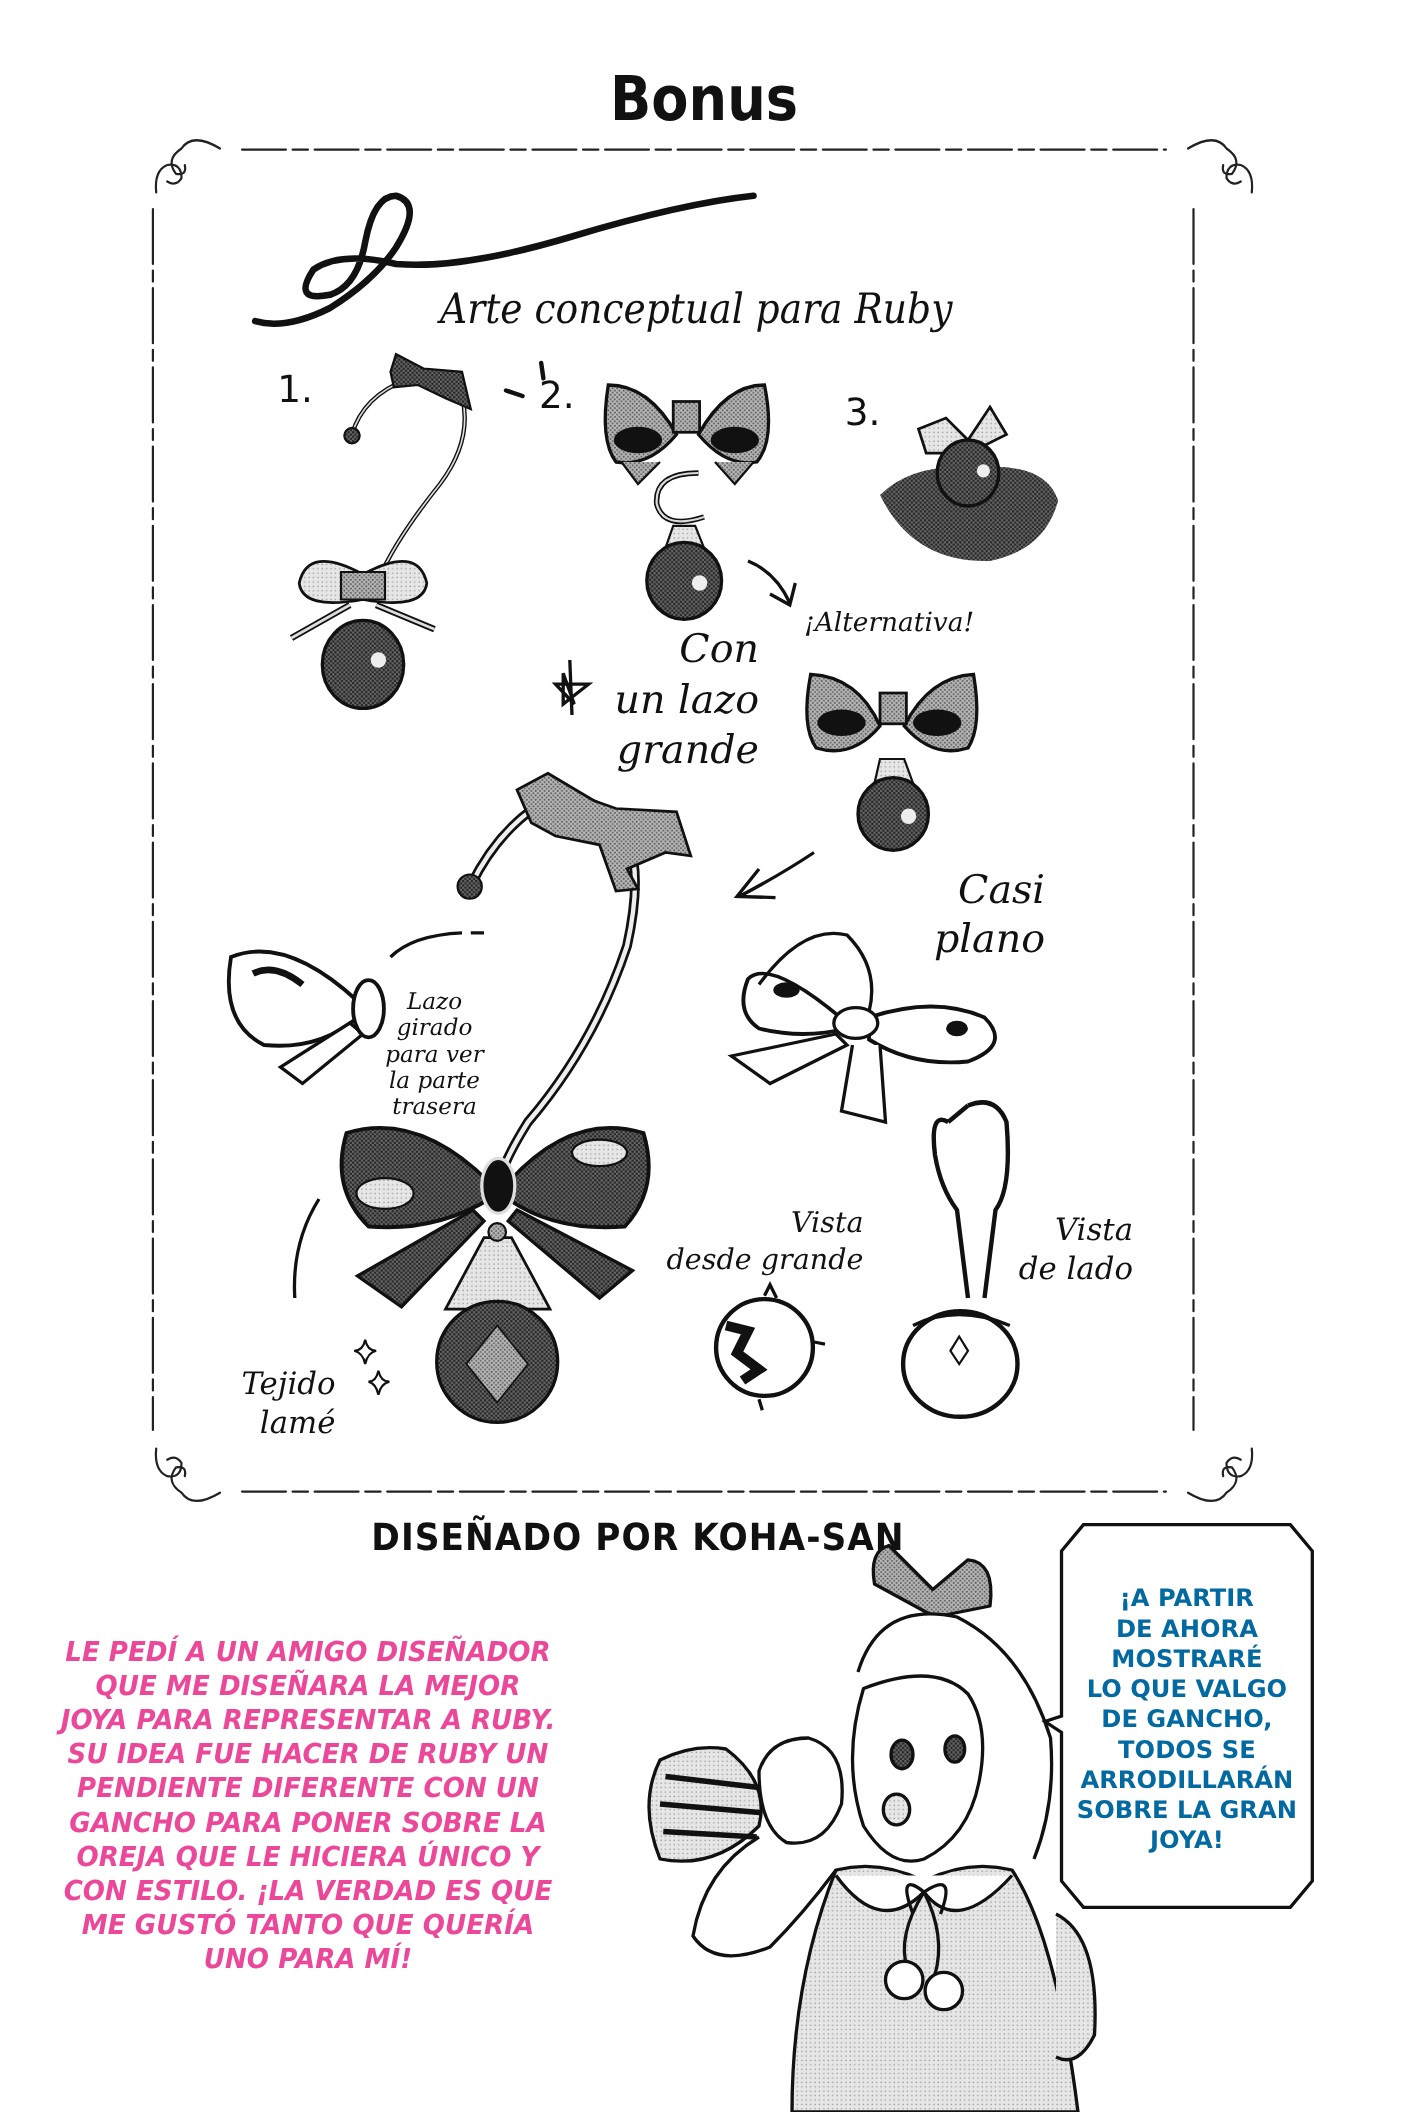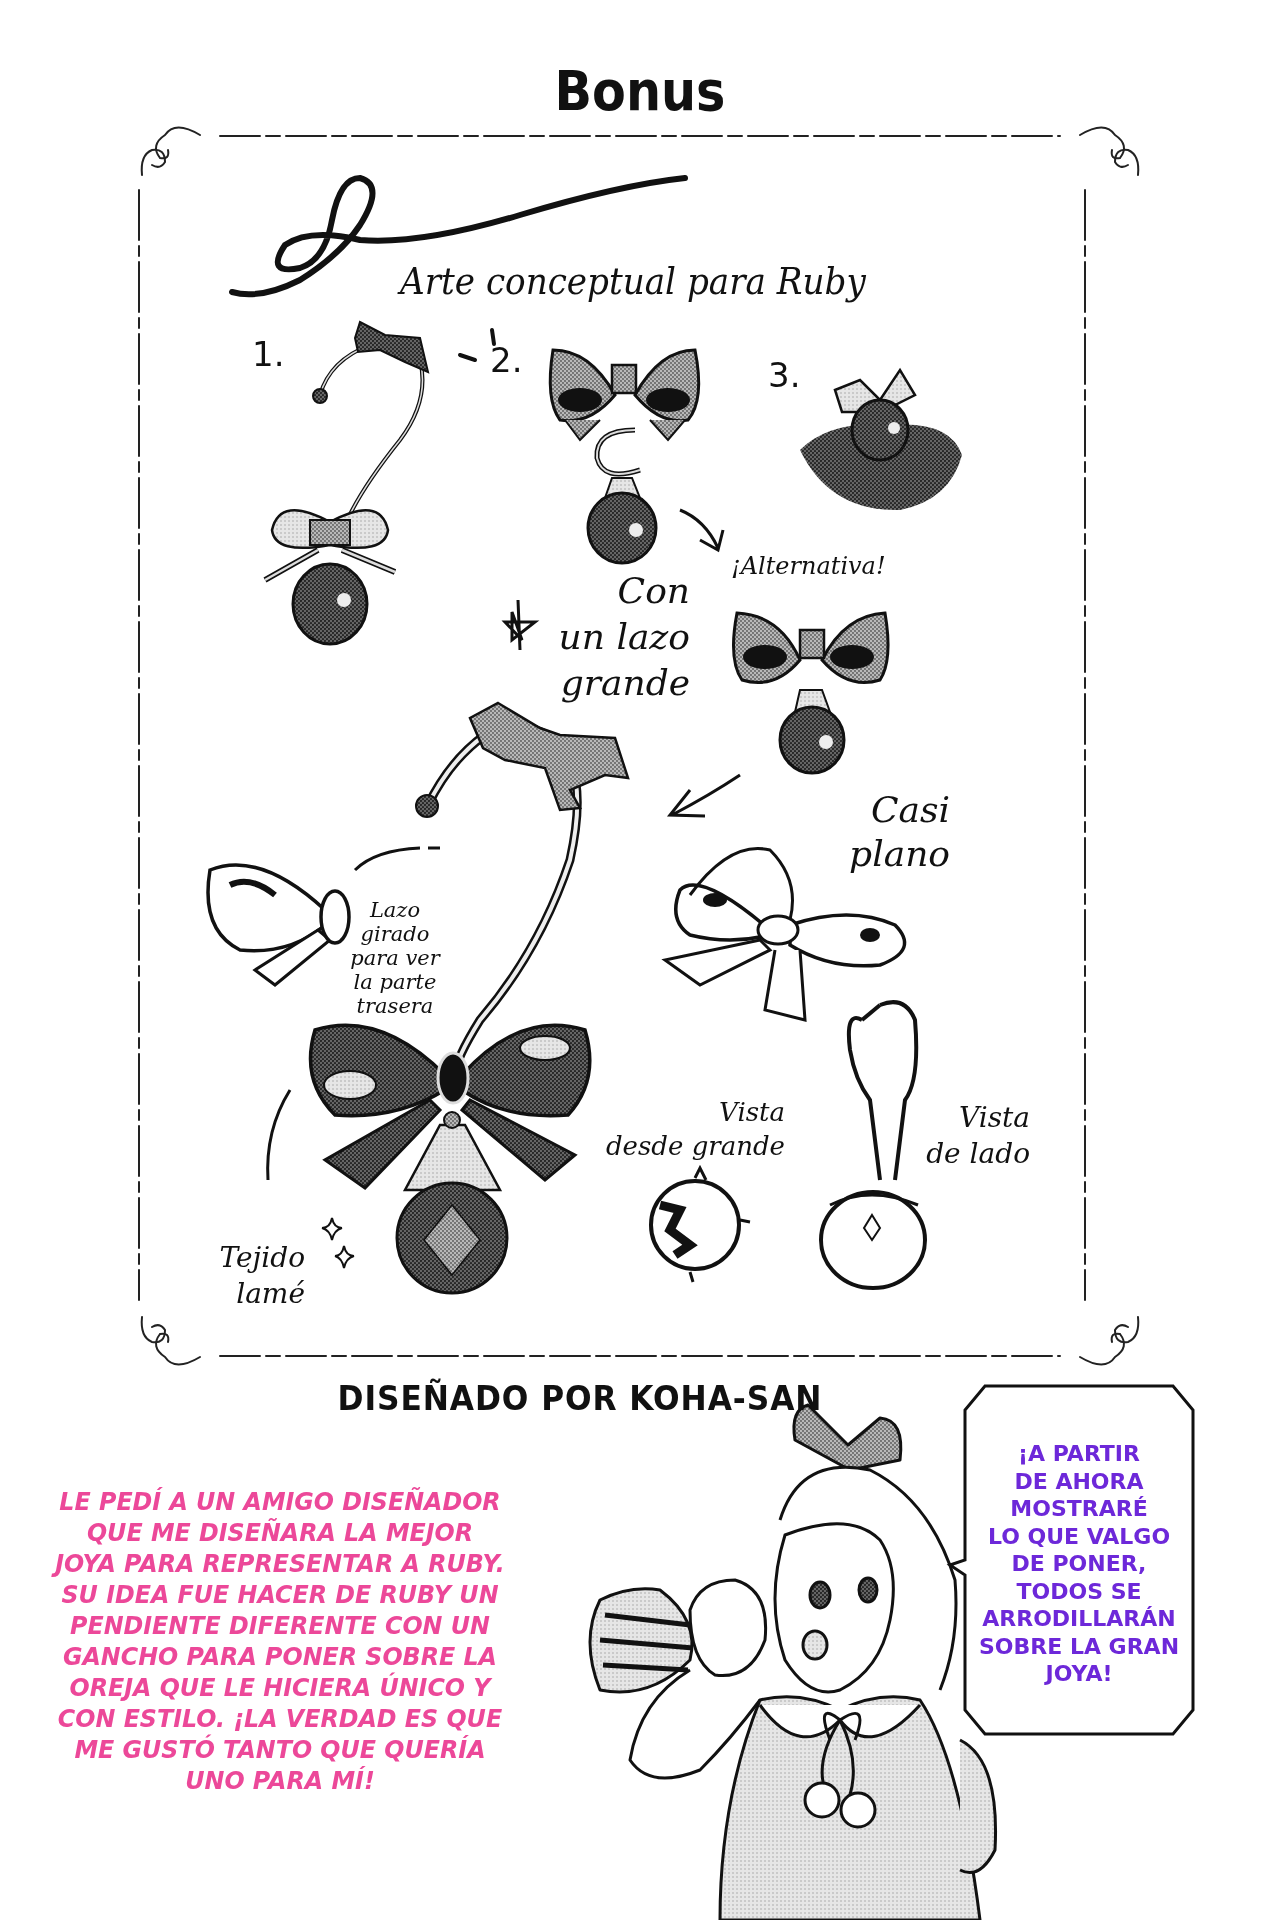--- a/index.html
+++ b/index.html
@@ -8,21 +8,21 @@
   .title { left: 0; width: 1280px; top: 58px; text-align: center; font-family: "DejaVu Sans", sans-serif; font-weight: bold; font-size: 56px; letter-spacing: 0px; color: #111; transform: scaleX(0.88); transform-origin: center; }
   .art-svg { left: 0; top: 0; width: 1280px; height: 1920px; }
   .script { font-family: "DejaVu Serif", serif; font-style: italic; color: #111; line-height: 1.0; }
   .subtitle { left: 400px; top: 262px; font-size: 38px; white-space: nowrap; transform: scaleX(0.9); transform-origin: left; }
   .lbl { font-size: 30px; text-align: right; white-space: nowrap; }
   .lbl-sm { font-size: 21px; line-height: 24px; text-align: center; white-space: nowrap; }
   .num { font-family: "DejaVu Sans", sans-serif; font-size: 34px; font-weight: normal; color: #111; }
   .credit { left: 0; width: 1160px; top: 1378px; text-align: center; font-family: "DejaVu Sans", sans-serif; font-weight: bold; font-size: 34px; letter-spacing: 1px; color: #111; transform: scaleX(0.92); transform-origin: center; }
   .desc { left: 40px; top: 1486px; width: 480px; text-align: center; font-family: "DejaVu Sans", sans-serif; font-weight: bold; font-style: italic; font-size: 25px; line-height: 31px; color: #ec4899; letter-spacing: 0px; }
   .desc div { transform: scaleX(0.95); }
-  .bubble-text { left: 965px; top: 1440px; width: 228px; text-align: center; font-family: "DejaVu Sans", sans-serif; font-weight: bold; font-size: 22px; line-height: 27.5px; color: #6d28d9; }
+  .bubble-text { left: 965px; top: 1440px; width: 228px; text-align: center; font-family: "DejaVu Sans", sans-serif; font-weight: bold; font-size: 22px; line-height: 27.5px; color: #0369a1; }
 </style>
 </head>
 <body>
 
 <div class="abs title">Bonus</div>
 
 <svg class="abs art-svg" viewBox="0 0 1280 1920" xmlns="http://www.w3.org/2000/svg">
   <defs>
     <pattern id="tone" width="4" height="4" patternUnits="userSpaceOnUse">
       <rect width="4" height="4" fill="#b8b8b8"></rect>
@@ -255,18 +255,18 @@
   <div>CON ESTILO. ¡LA VERDAD ES QUE</div>
   <div>ME GUSTÓ TANTO QUE QUERÍA</div>
   <div>UNO PARA MÍ!</div>
 </div>
 
 <div class="abs bubble-text">
   <div>¡A PARTIR</div>
   <div>DE AHORA</div>
   <div>MOSTRARÉ</div>
   <div>LO QUE VALGO</div>
-  <div>DE PONER,</div>
+  <div>DE GANCHO,</div>
   <div>TODOS SE</div>
   <div>ARRODILLARÁN</div>
   <div>SOBRE LA GRAN</div>
   <div>JOYA!</div>
 </div>
 
 </body></html>

